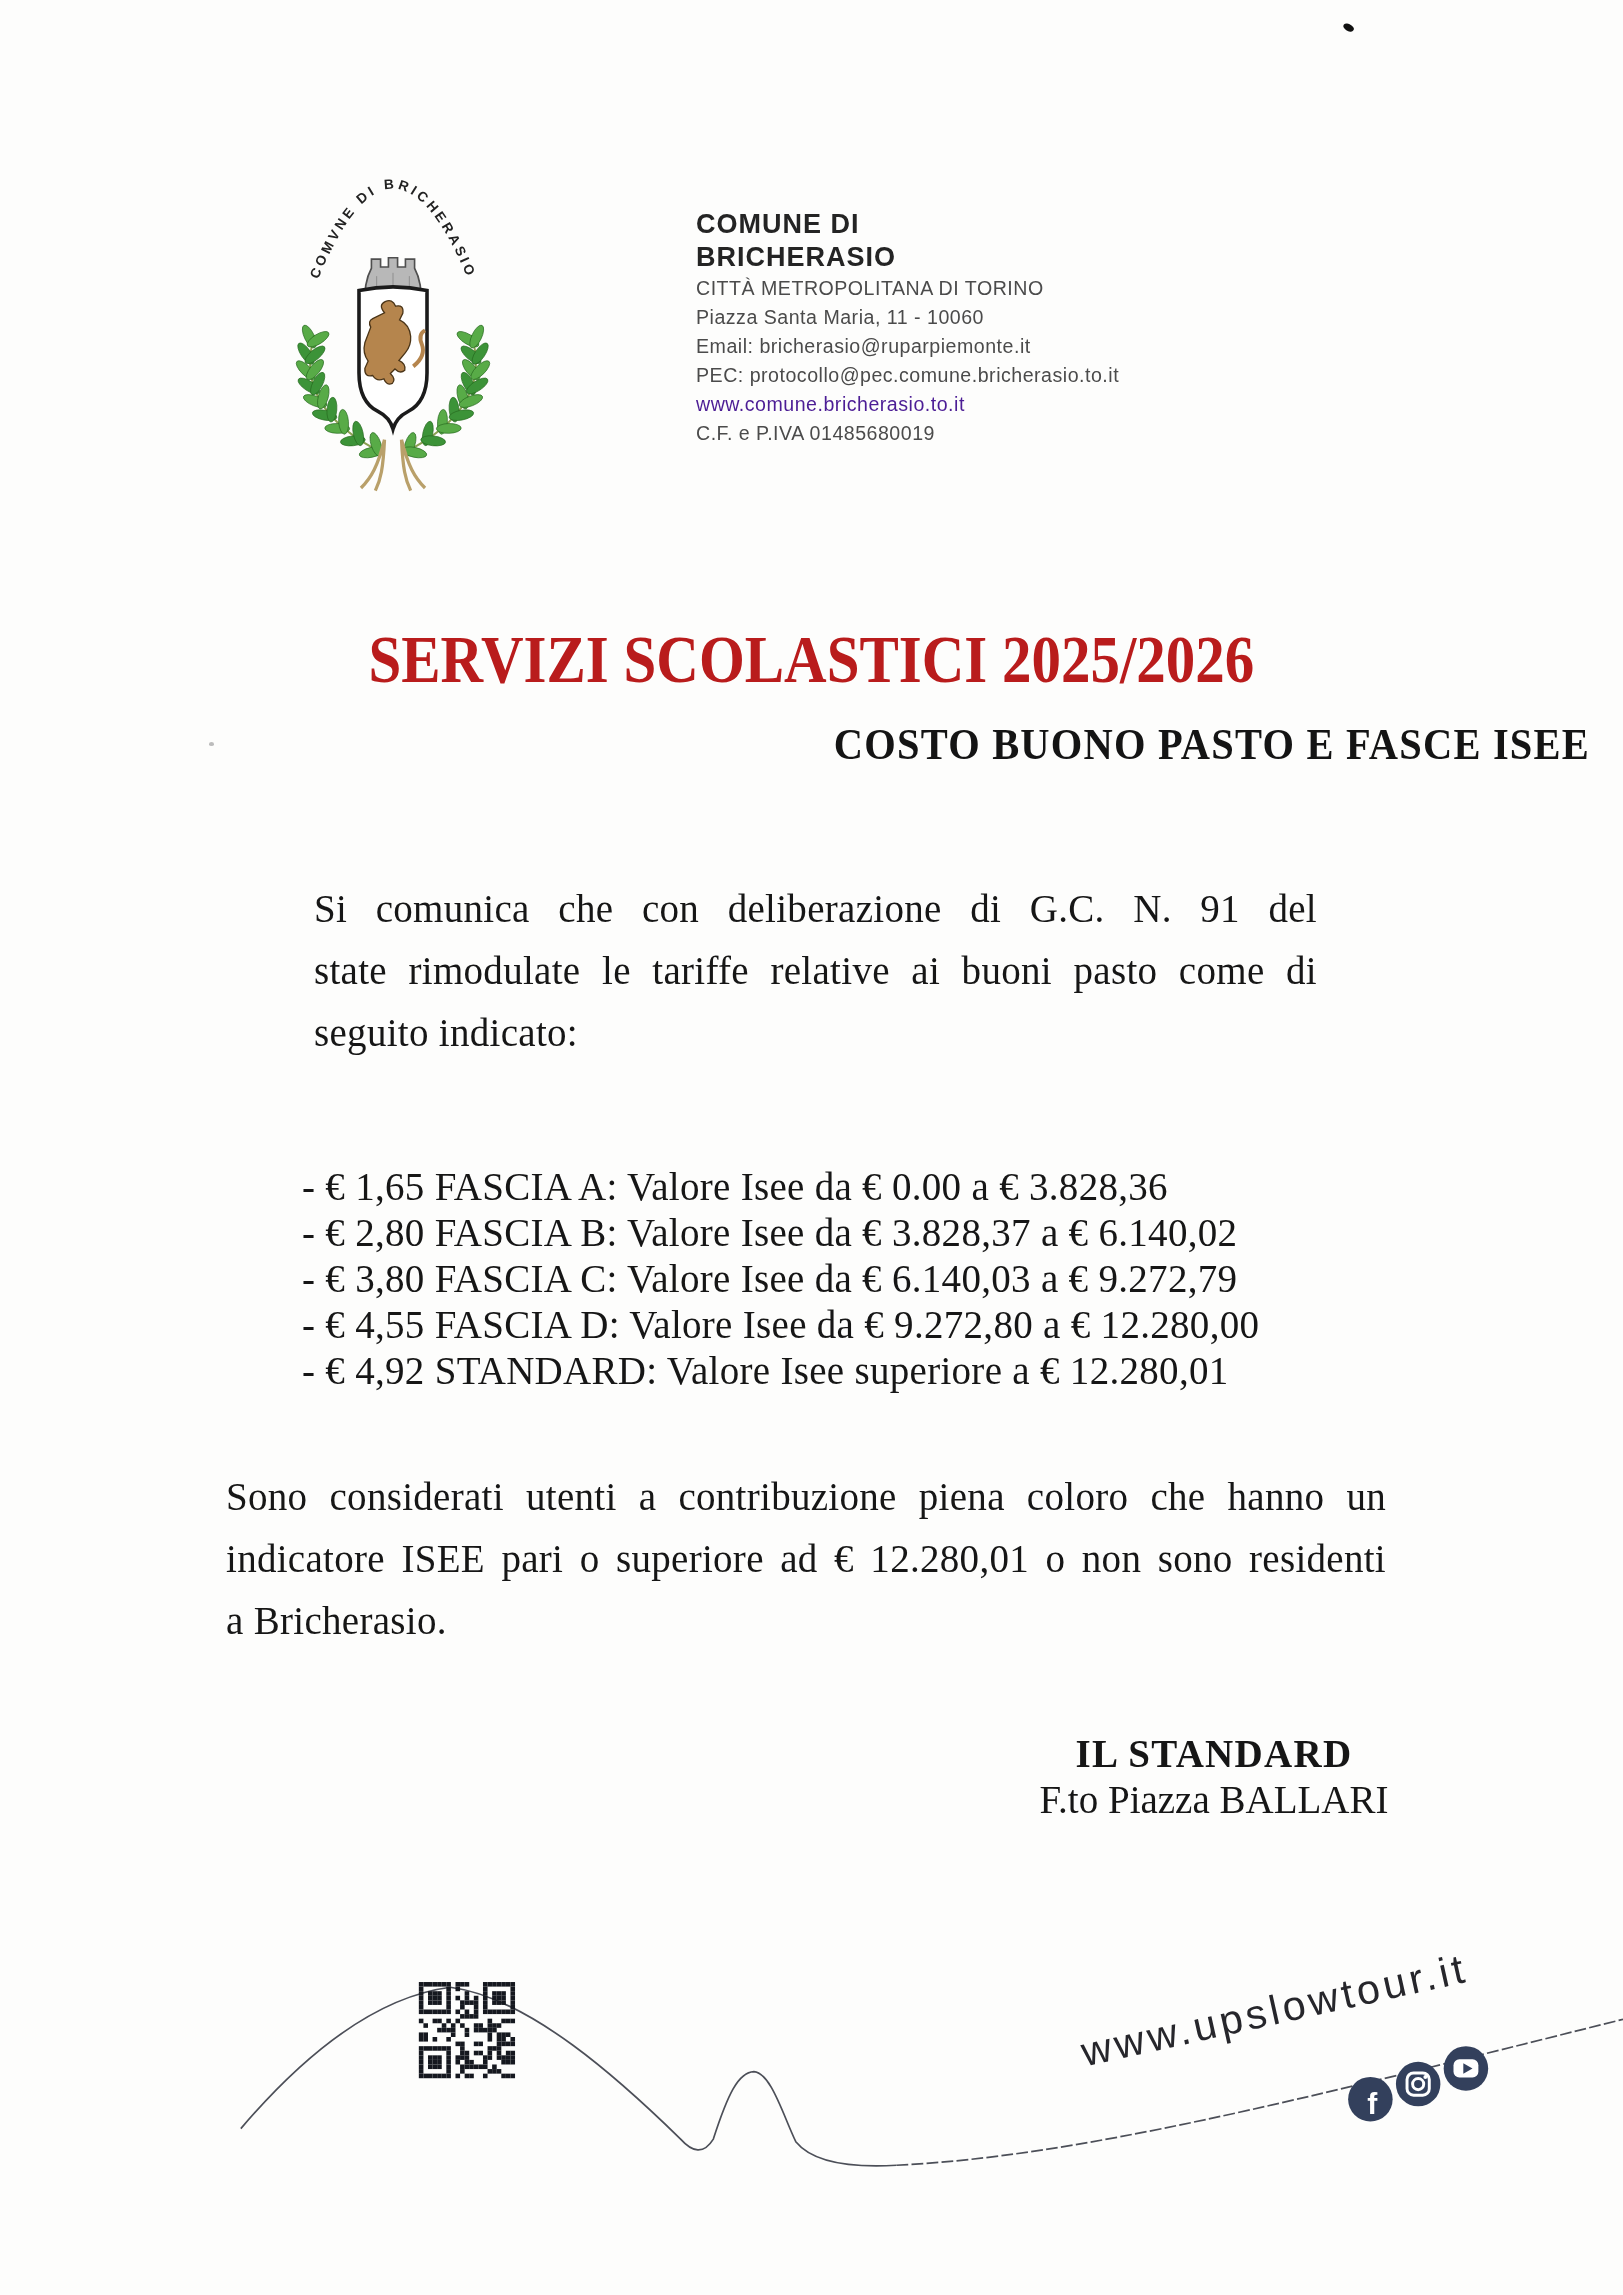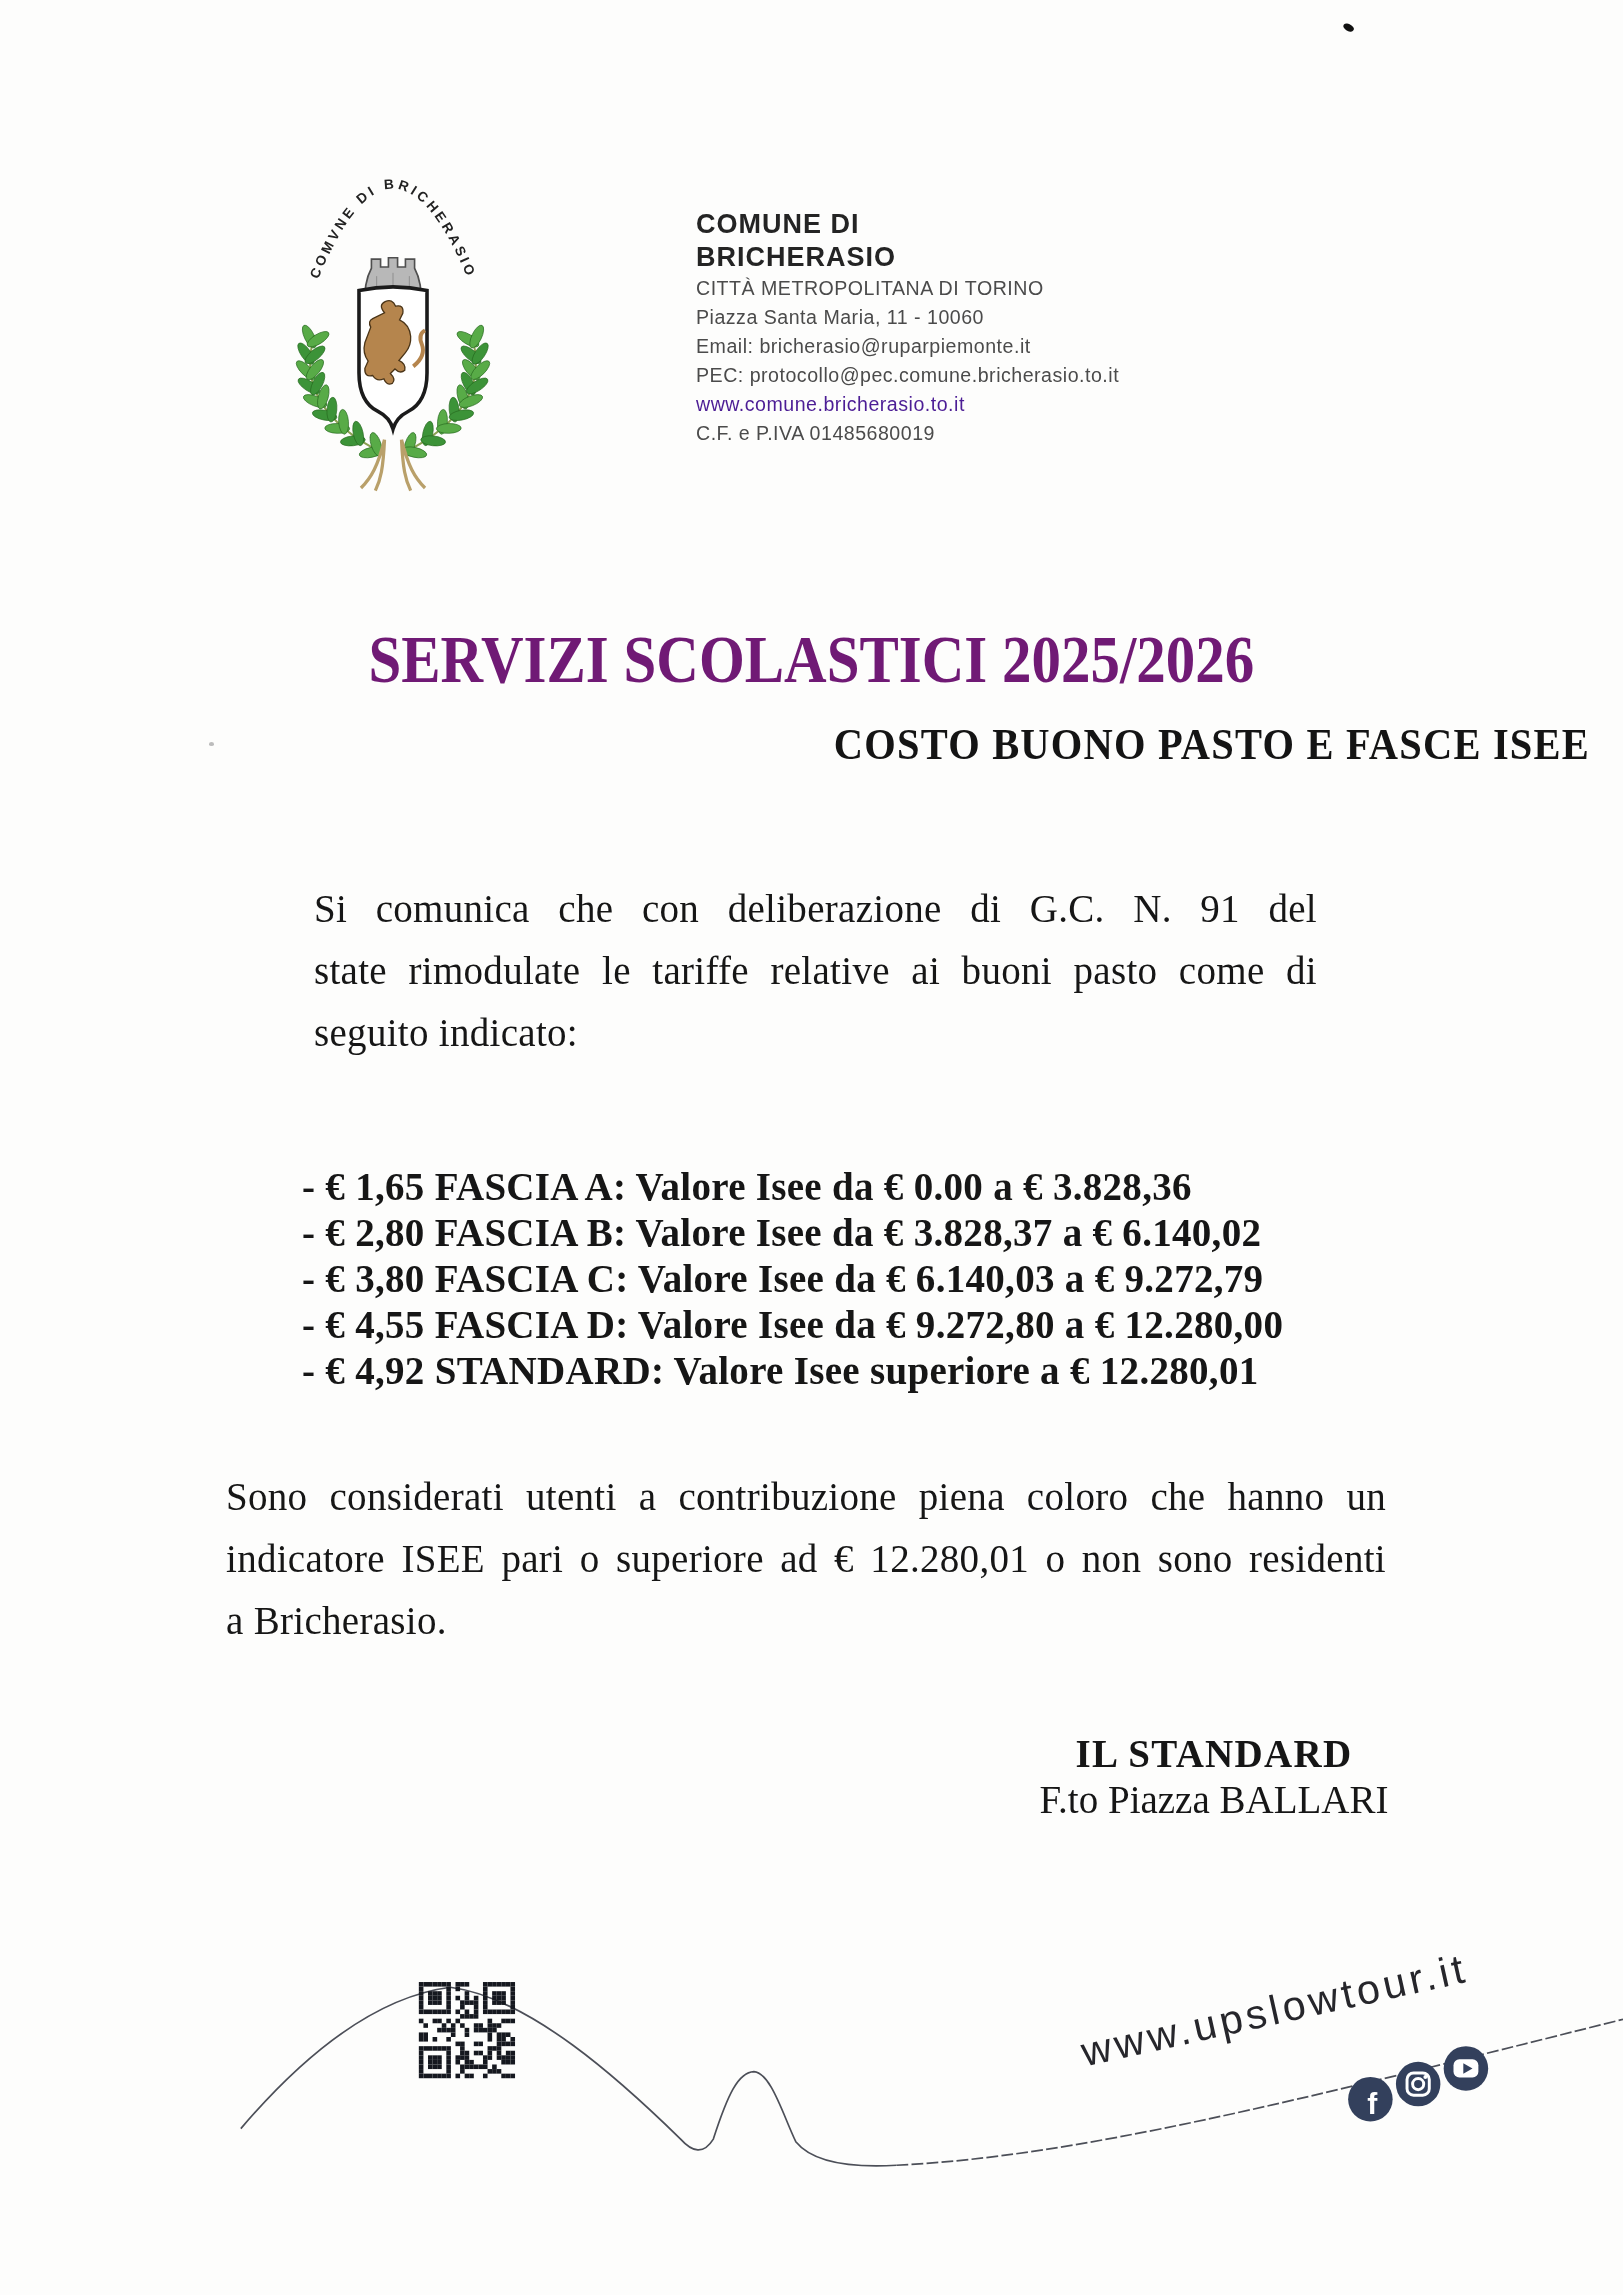--- a/index.html
+++ b/index.html
@@ -7,33 +7,33 @@
         font-family:"Liberation Serif",serif;color:#161616;}
   
   .crest{position:absolute;left:285px;top:178px;width:216px;height:327px;}
   .hdr{position:absolute;top:208px;right:272px;width:655px;text-align:left;
        font-family:"Liberation Sans",sans-serif;color:#4b4b4b;}
   .hdr .org{font-size:27px;line-height:33px;font-weight:bold;color:#242424;letter-spacing:1px;}
   .hdr .cline{font-size:19.6px;line-height:29px;letter-spacing:0.5px;}
   .hdr .cline.bold{font-weight:normal;color:#4c1d95;}
   
   .title{position:absolute;left:0;width:100%;top:621px;text-align:center;font-weight:bold;
-         font-size:67px;white-space:nowrap;color:#701a75;}
+         font-size:67px;white-space:nowrap;color:#b91c1c;}
   .title>span{display:inline-block;transform:scaleX(.88);transform-origin:center;letter-spacing:0px;}
   .subtitle{position:absolute;left:0;width:100%;top:719px;text-align:right;font-weight:bold;
             font-size:44px;white-space:nowrap;color:#141414;}
   .subtitle>span{display:inline-block;transform:scaleX(.92);transform-origin:center;letter-spacing:1.3px;}
   
   .para{position:absolute;font-size:39px;letter-spacing:0.3px;}
   .para .bline{line-height:62px;}
   .para .bline.j{text-align:justify;text-align-last:justify;}
   .p1{left:314px;top:878px;width:1003px;}
   .p2{left:226px;top:1466px;width:1160px;}
   .list{position:absolute;left:302px;top:1164px;width:1152px;font-size:39px;letter-spacing:0.3px;}
-  .list .item{line-height:46px;white-space:nowrap;font-weight:bold;}
+  .list .item{line-height:46px;white-space:nowrap;}
   
   .sig{position:absolute;left:1011px;top:1733px;width:406px;text-align:center;font-size:39px;}
   .sig .role{font-weight:bold;letter-spacing:1.3px;line-height:42px;}
   .sig .name{line-height:42px;margin-top:3.9px;}
   
   .footer-art{position:absolute;left:0;top:1885px;width:1623px;height:393px;}
   .speck1{position:absolute;left:209px;top:742px;width:5.2px;height:3.9px;background:#9a9a9a;
           border-radius:50%;opacity:.65;}
   .corner-mark{position:absolute;left:1343px;top:23.6px;width:11px;height:7.2px;background:#111;
                border-radius:60% 40% 55% 45%;transform:rotate(38deg);}

